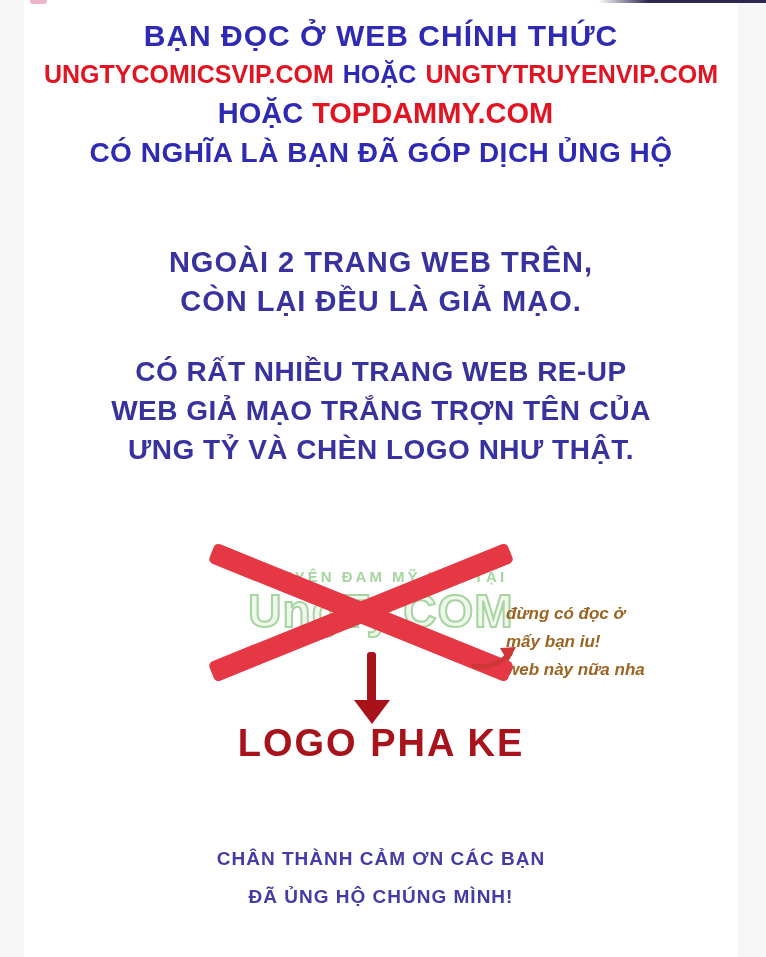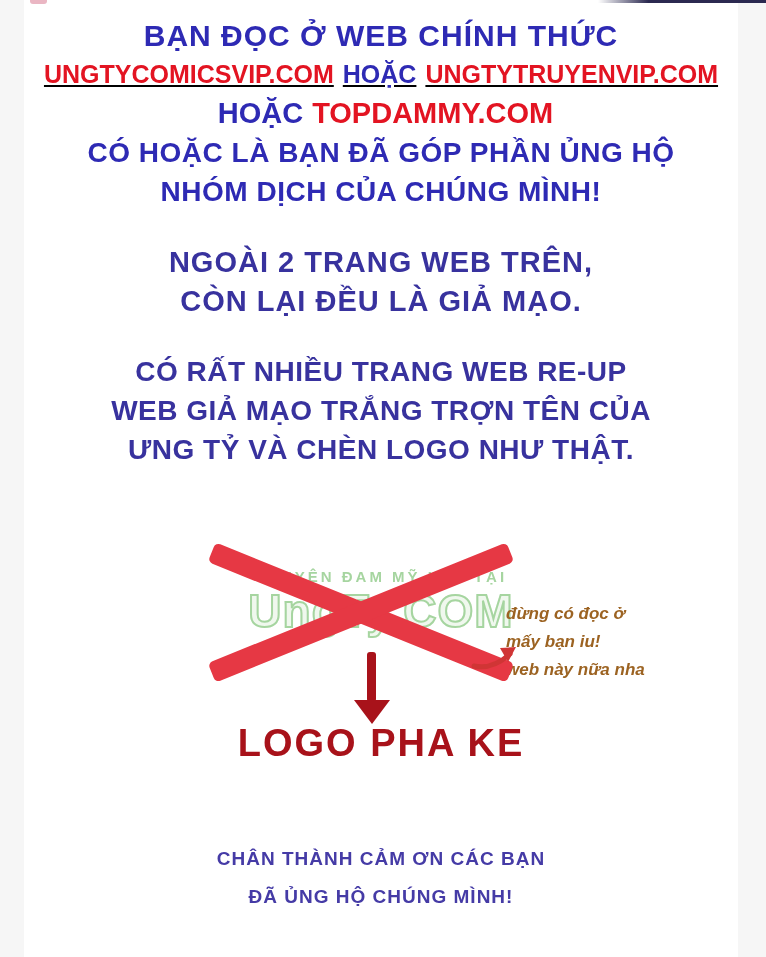--- a/index.html
+++ b/index.html
@@ -30,21 +30,21 @@
     position:absolute;left:30px;top:0;width:17px;height:4px;
     background:var(--smudge_pink);border-radius:0 0 3px 3px;
   }
   .block{position:absolute;left:24px;width:714px;text-align:center;}
   .line{display:block;}
 
   
   .hdr{top:16px;}
   .hdr .l{line-height:39px;white-space:nowrap;}
   .hdr-l1{font-size:30px;color:var(--blue);letter-spacing:1px;}
-  .hdr-l2{font-size:25px;letter-spacing:0;text-decoration:underline;}
+  .hdr-l2{font-size:25px;letter-spacing:0;}
   .hdr-l3{font-size:29px;}
   .hdr-l4,.hdr-l5{font-size:28px;color:var(--blue);letter-spacing:.5px;}
   .t-red{color:var(--red);}
   .t-blue{color:var(--blue);}
   .or-gap{margin:0 9px;}
 
   
   .notice{top:243px;}
   .notice .l{line-height:39px;font-size:29px;color:var(--navy);letter-spacing:1px;white-space:nowrap;}
 
@@ -101,22 +101,21 @@
 <body>
 
 <div class="panel"></div>
 <div class="top-sliver"></div>
 <div class="top-smudge"></div>
 
 <div class="block hdr">
   <span class="line l hdr-l1">BẠN ĐỌC Ở WEB CHÍNH THỨC</span>
   <span class="line l hdr-l2"><span class="t-red">UNGTYCOMICSVIP.COM</span><span class="t-blue or-gap">HOẶC</span><span class="t-red">UNGTYTRUYENVIP.COM</span></span>
   <span class="line l hdr-l3"><span class="t-blue or-gap">HOẶC</span><span class="t-red">TOPDAMMY.COM</span></span>
-  <span class="line l hdr-l4">CÓ HOẶC LÀ BẠN ĐÃ GÓP PHẦN ỦNG HỘ</span>
-  <span class="line l hdr-l5">NHÓM DỊCH CỦA CHÚNG MÌNH!</span>
+  <span class="line l hdr-l4">CÓ NGHĨA LÀ BẠN ĐÃ GÓP DỊCH ỦNG HỘ</span>
 </div>
 
 <div class="block notice">
   <span class="line l">NGOÀI 2 TRANG WEB TRÊN,</span>
   <span class="line l">CÒN LẠI ĐỀU LÀ GIẢ MẠO.</span>
 </div>
 
 <div class="block warn">
   <span class="line l">CÓ RẤT NHIỀU TRANG WEB RE-UP</span>
   <span class="line l">WEB GIẢ MẠO TRẮNG TRỢN TÊN CỦA</span>

